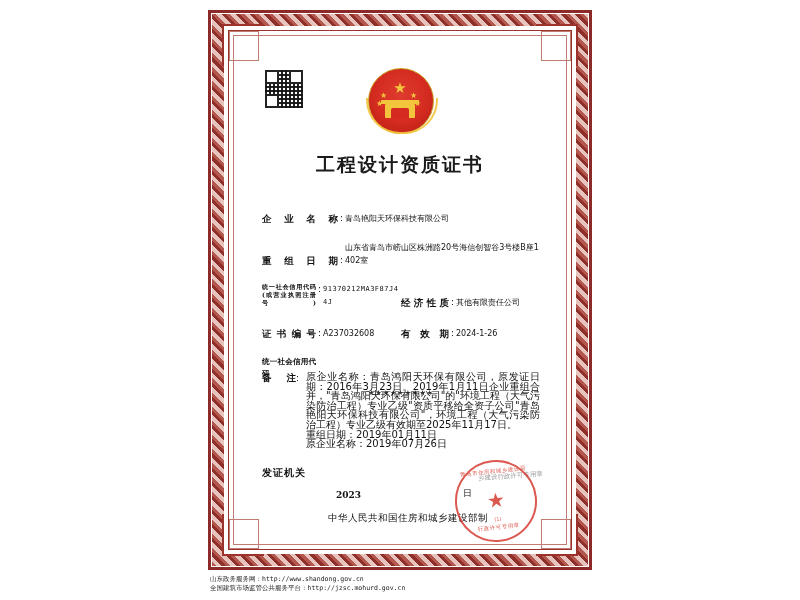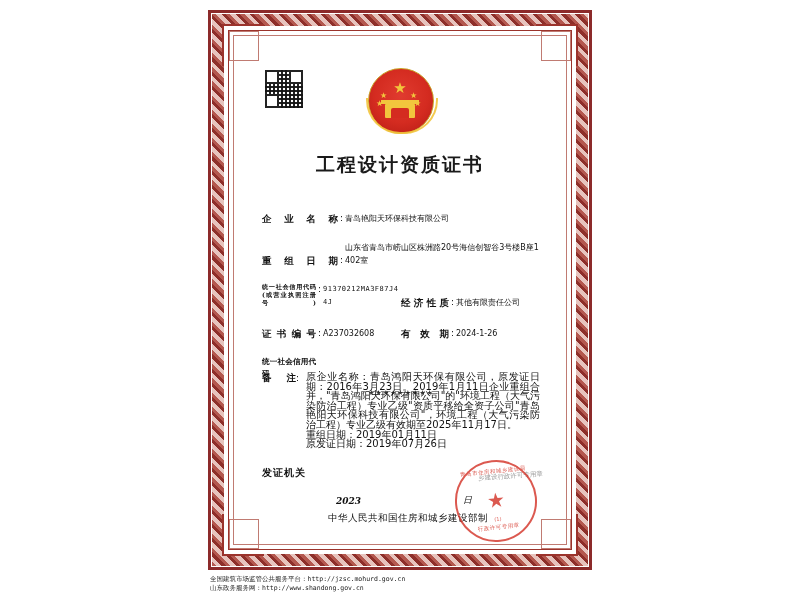--- a/index.html
+++ b/index.html
@@ -315,27 +315,26 @@
   }
   .issuer-label {
     letter-spacing: 1px;
     text-align: center;
   }
   .issuer-blank {
     flex: 1 1 auto;
     margin-left: 4px;
   }
   .date-line {
-    margin-top: 14px;
+    margin-top: 7px;
     display: flex;
-    align-items: center;
+    align-items: flex-end;
     font-size: 9px;
     color: #111;
     font-family: "DejaVu Serif", "Liberation Serif", serif;
-    font-style: italic;
   }
   .date-year { margin-left: 74px; font-weight: bold; }
   .date-sep { margin: 0 34px; }
   .date-sep2 { margin-left: 34px; }
 
   .ministry {
     position: absolute;
     top: 470px;
     left: 8px;
     width: 100%;
@@ -506,21 +505,21 @@
 
       <div class="stars-row">★★★★★★★★★</div>
     </div>
 
     <div class="remarks">
       <div class="remarks-label">备 注</div>
       <div class="fcolon" style="flex:0 0 6px;font-size:9px;">:</div>
       <div class="remarks-body">
         <div>原企业名称：青岛鸿阳天环保有限公司，原发证日期：2016年3月23日。2019年1月11日企业重组合并，"青岛鸿阳天环保有限公司"的"环境工程（大气污染防治工程）专业乙级"资质平移给全资子公司"青岛艳阳天环保科技有限公司"，环境工程（大气污染防治工程）专业乙级有效期至2025年11月17日。</div>
         <div>重组日期：2019年01月11日</div>
-        <div>原发证日期：2019年07月26日</div>
+        <div>原企业名称：2019年07月26日</div>
       </div>
     </div>
 
     <div class="issuer">
       <div class="issuer-line">
         <span class="issuer-label">发证机关</span>
         <span class="issuer-blank"></span>
       </div>
       <div class="date-line">
         <span class="date-year">2023</span>
@@ -535,17 +534,17 @@
   <div class="watermark-text">乡建设行政许可专用章</div>
 
   <div class="seal">
     <div class="seal-top-text">青岛市住房和城乡建设局</div>
     <div class="seal-star">★</div>
     <div class="seal-mid-text">(1)</div>
     <div class="seal-bottom-text">行政许可专用章</div>
   </div>
 
   <div class="footer">
+    <div>山东政务服务网：http://www.shandong.gov.cn</div>
     <div>全国建筑市场监管公共服务平台：http://jzsc.mohurd.gov.cn</div>
-    <div>山东政务服务网：http://www.shandong.gov.cn</div>
   </div>
 
 </div>
 
 </body></html>

